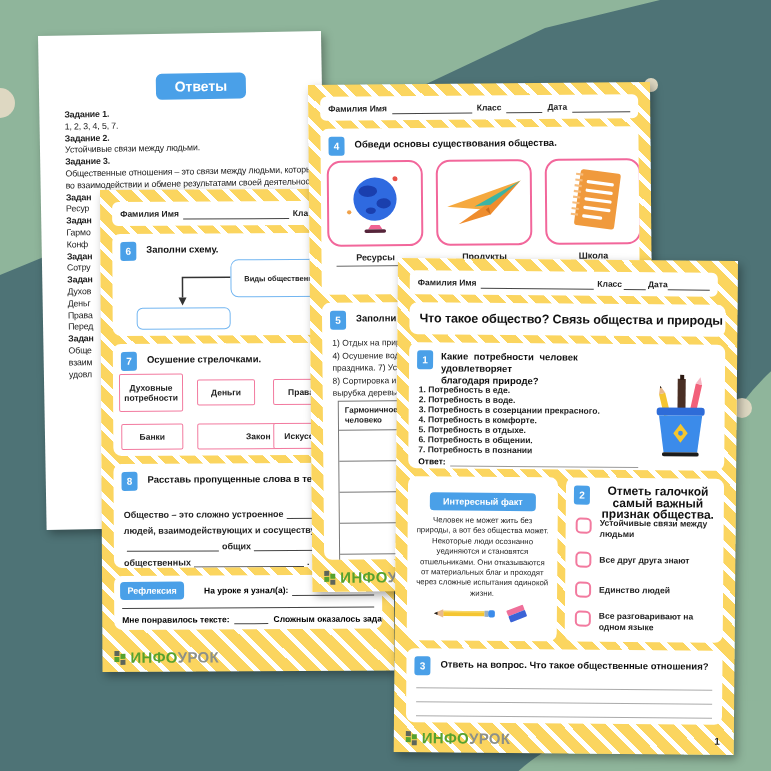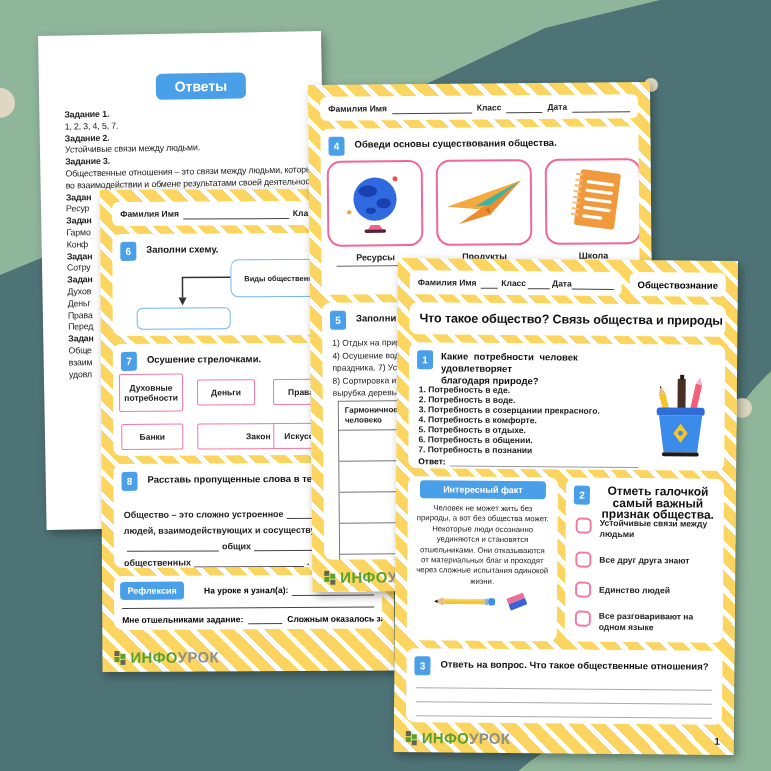--- a/index.html
+++ b/index.html
@@ -162,21 +162,21 @@
   </div>
   <div class="gap"></div>
   <div class="card" style="height:54px;">
     <div style="position:absolute;left:6px;top:6px;right:8px;display:flex;align-items:center;white-space:nowrap;">
       <span class="badge" style="width:64px;height:18px;margin-right:20px;">Рефлексия</span>
       <span style="font-weight:bold;font-size:8.5px;">На уроке я узнал(а):</span>
       <span class="bl blf" style="margin-left:4px;"></span>
     </div>
     <div class="bl" style="position:absolute;left:8px;right:8px;top:22px;display:block;"></div>
     <div style="position:absolute;left:8px;top:38px;right:8px;display:flex;align-items:flex-end;white-space:nowrap;font-weight:bold;font-size:8.5px;">
-      <span>Мне отшельниками задание:</span>
+      <span>Мне понравилось тексте:</span>
       <span class="bl" style="width:34px;margin:0 5px;"></span>
       <span>Сложным оказалось задание:</span>
 
     </div>
   </div>
   <div class="logo">
     <span class="logo-icon">
           <i class="li1"></i>
           <i class="li2"></i>
           <i class="li3"></i>
@@ -312,21 +312,20 @@
 <div class="page wpage" id="page-d">
   <div style="display:flex;">
     <div class="card hrow" style="height:24px;flex:1;border-radius:6px;margin-right:8px;">
       <span>Фамилия Имя</span>
       <span class="bl blf" style="margin:0 4px;"></span>
       <span>Класс</span>
       <span class="bl" style="width:22px;margin:0 2px;"></span>
       <span>Дата</span>
       <span class="bl" style="width:42px;"></span>
     </div>
-    <div class="card" style="height:24px;width:96px;border-radius:6px;display:flex;align-items:center;justify-content:center;font-weight:bold;font-size:9.5px;">Обществознание</div>
   </div>
   <div class="gap"></div>
   <div class="card" style="height:32px;display:flex;align-items:center;padding-left:10px;font-weight:bold;font-size:12.5px;letter-spacing:-.1px;color:#111;white-space:nowrap;">Что такое общество? Связь общества и природы</div>
   <div class="gap"></div>
   <div class="card" style="height:126px;">
     <div class="chip" style="left:8px;top:8px;">1</div>
     <div class="q">
           <div style="word-spacing:3px;">Какие потребности человек удовлетворяет</div>
           <div>благодаря природе?</div>
         </div>
@@ -358,21 +357,21 @@
       <rect x="10" y="44" width="60" height="10" rx="4" fill="#2e6cd8"></rect>
       <polygon points="13,54 67,54 61,100 19,100" fill="#3b8bea"></polygon>
       <polygon points="40,64 49,76 40,88 31,76" fill="#f5c62c"></polygon>
       <circle cx="40" cy="76" r="3" fill="#3b8bea"></circle>
       <rect x="17" y="100" width="46" height="5" rx="2.5" fill="#1c1c1c"></rect>
     </svg>
   </div>
   <div class="gap"></div>
   <div style="display:flex;">
     <div class="card" style="width:150px;height:164px;margin-right:8px;">
-      <div class="badge" style="width:126px;height:18px;margin:4px auto 0 auto;">Интересный факт</div>
+      <div class="badge" style="width:106px;height:18px;margin:16px auto 0 auto;">Интересный факт</div>
       <div class="fact-p">Человек не может жить без природы, а вот без общества может. Некоторые люди осознанно уединяются и становятся отшельниками. Они отказываются от материальных благ и проходят через сложные испытания одинокой жизни.</div>
       <div style="display:flex;align-items:center;justify-content:center;margin-top:3px;">
         <svg width="62" height="18" viewBox="0 0 120 26">
           <rect x="18" y="8" width="80" height="10" fill="#f4c531"></rect>
           <rect x="18" y="8" width="80" height="3" fill="#f7d768"></rect>
           <polygon points="0,13 18,5 18,21" fill="#e8b98c"></polygon>
           <polygon points="0,13 7,10 7,16" fill="#222"></polygon>
           <rect x="98" y="7" width="7" height="12" fill="#9ab0c4"></rect>
           <rect x="105" y="6" width="13" height="14" rx="4" fill="#3b8bea"></rect>
         </svg>

